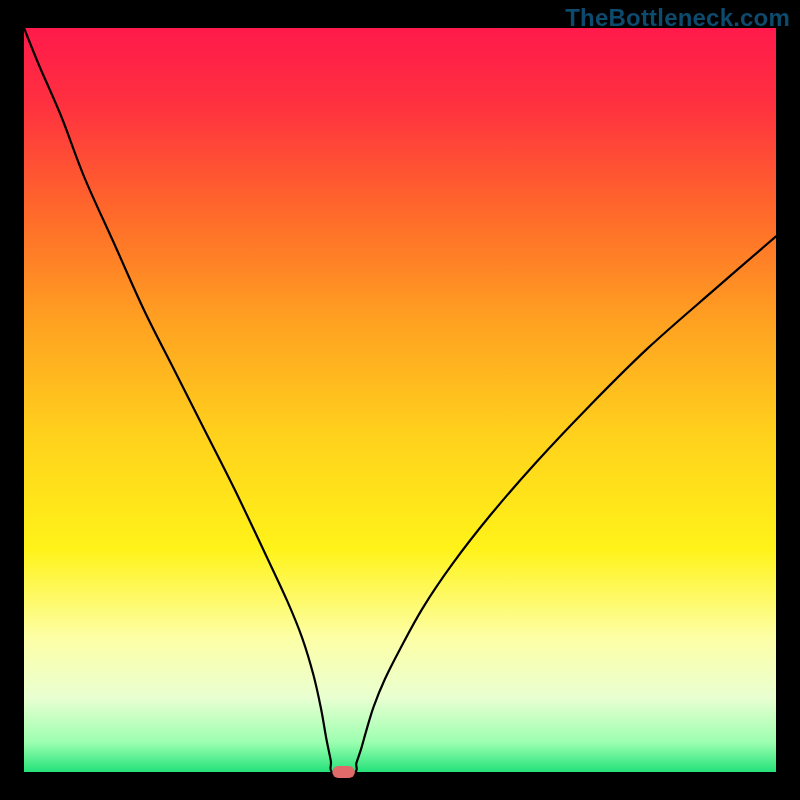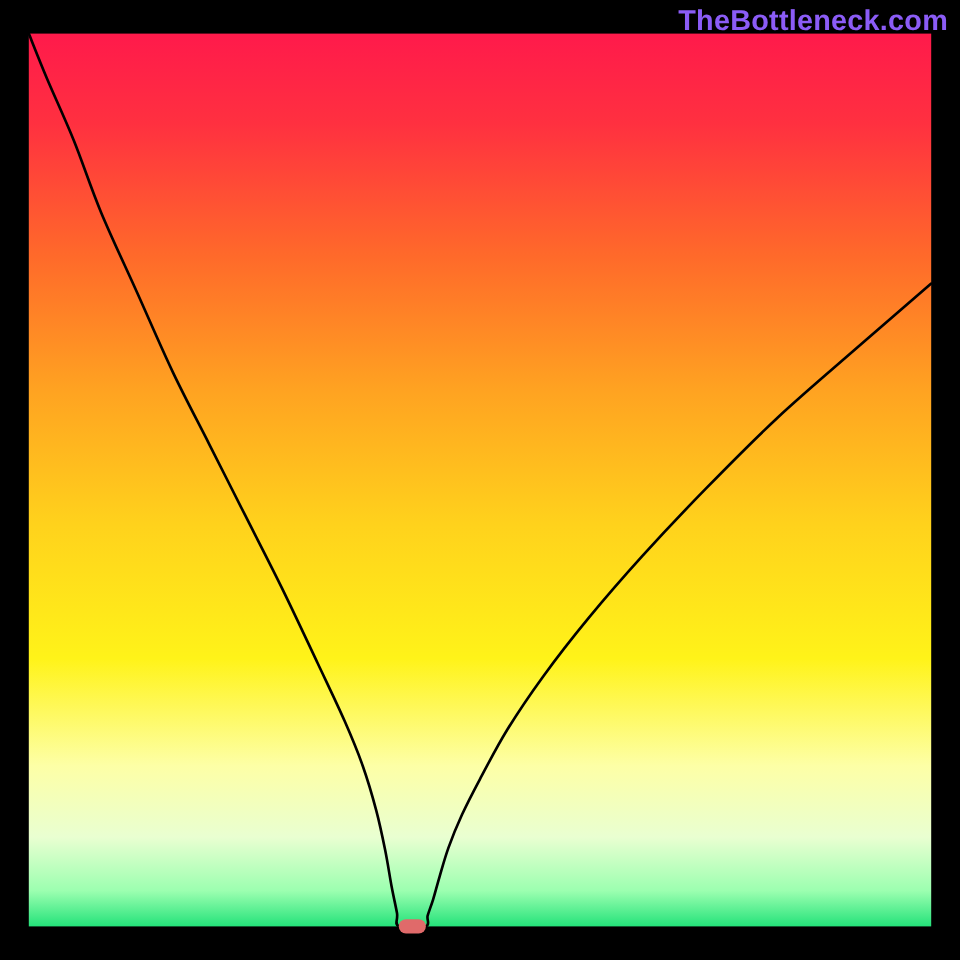--- a/index.html
+++ b/index.html
@@ -15,21 +15,21 @@
     position: relative;
     width: 800px;
     height: 800px;
   }
   .watermark {
     position: absolute;
     top: 4px;
     right: 10px;
     font-size: 24px;
     font-weight: 600;
-    color: #8b5cf6;
+    color: #0c4a6e;
     letter-spacing: 0.2px;
     z-index: 10;
   }
   svg.chart {
     position: absolute;
     top: 0;
     left: 0;
   }
 </style>
 </head>

